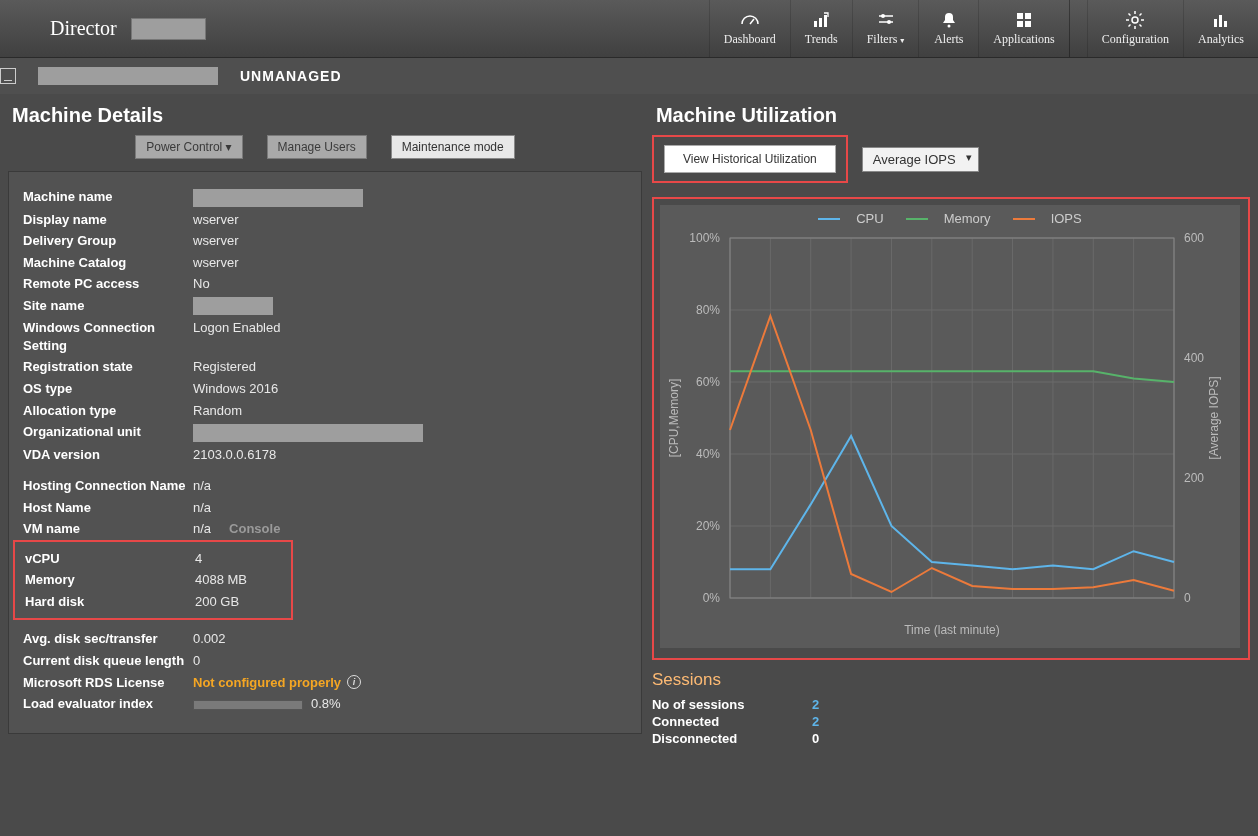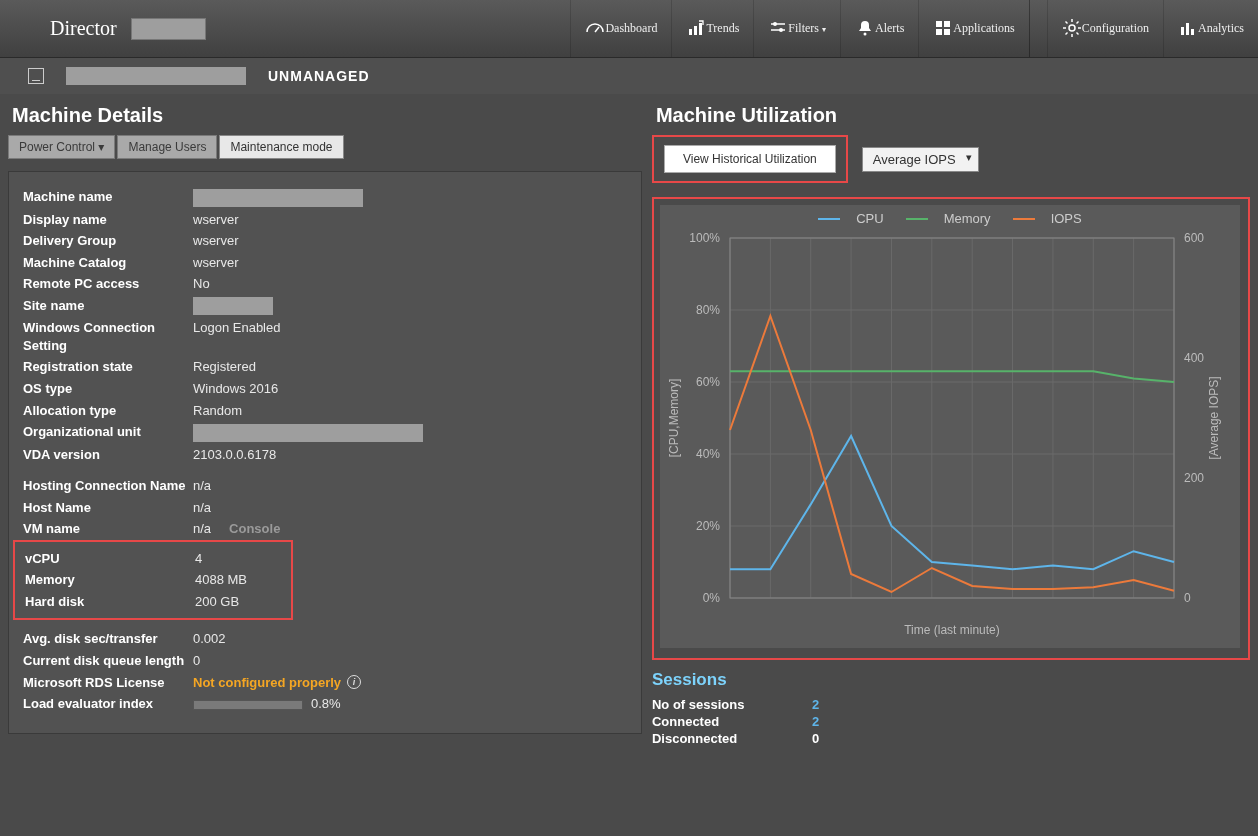--- a/index.html
+++ b/index.html
@@ -35,41 +35,40 @@
     background: #9e9e9e;
     border: 1px solid #777;
   }
   .topbar-spacer { flex: 1; }
   .nav {
     display: flex;
     align-items: stretch;
   }
   .nav-item {
     display: flex;
-    flex-direction: row;
+    flex-direction: column;
     align-items: center;
     justify-content: center;
     padding: 4px 14px 4px;
     color: #eee;
     font-size: 12px;
     cursor: pointer;
     border-left: 1px solid rgba(0,0,0,0.15);
     min-width: 60px;
   }
   .nav-icon { width: 20px; height: 20px; margin-bottom: 2px; display:flex; align-items:center; justify-content:center; color:#fff; }
   .nav-sep {
     width: 18px;
     border-left: 1px solid rgba(0,0,0,0.35);
   }
   .subheader {
     height: 36px;
     background: #4f4f4f;
     display: flex;
     align-items: center;
-    padding-left: 28px;
     gap: 22px;
   }
   .computer-icon {
     width: 16px; height: 16px; border:1px solid #ccc; position:relative; background:#4f4f4f;
   }
   .computer-icon::after {
     content:""; position:absolute; left:3px; right:3px; bottom:2px; height:1px; background:#ccc;
   }
   .redact {
     background: #9e9e9e;
@@ -95,22 +94,23 @@
   }
   h2.section {
     font-size: 20px;
     font-weight: 700;
     color: #fff;
     margin-bottom: 8px;
     padding-left: 4px;
   }
   .btnrow {
     display: flex;
-    gap: 2px;
+    gap: 24px;
     margin-bottom: 12px;
+    justify-content: center;
   }
   .btn {
     background: #a9a9a9;
     color: #3a3a3a;
     border: 1px solid #7a7a7a;
     font-size: 12px;
     padding: 4px 10px;
     cursor: pointer;
   }
   .btn.light {
@@ -182,21 +182,21 @@
   }
   .legend {
     display:flex; justify-content:center; gap:22px; padding:6px 0 2px; font-size:13px; color:#ccc;
   }
   .swatch { display:inline-flex; align-items:center; gap:16px; }
   .swatch-line { width:22px; height:2px; display:inline-block; }
   svg.chart { display:block; }
   .axis-label { fill:#bbb; font-size:12px; }
   .grid { stroke:#6a6a6a; stroke-width:1; }
   .sessions h3 {
-    font-size:17px; font-weight:700; color:#7dd3fc; margin-bottom:6px;
+    font-size:17px; font-weight:400; color:#fdba74; margin-bottom:6px;
   }
   .sess-row { display:flex; padding:1px 0; }
   .sess-label { width:160px; font-weight:700; color:#fff; }
   .sess-val { color:#5eb5ea; font-weight:600; }
   .sess-val.plain { color:#fff; }
 </style>
 </head>
 <body>
 
 <div class="topbar">

